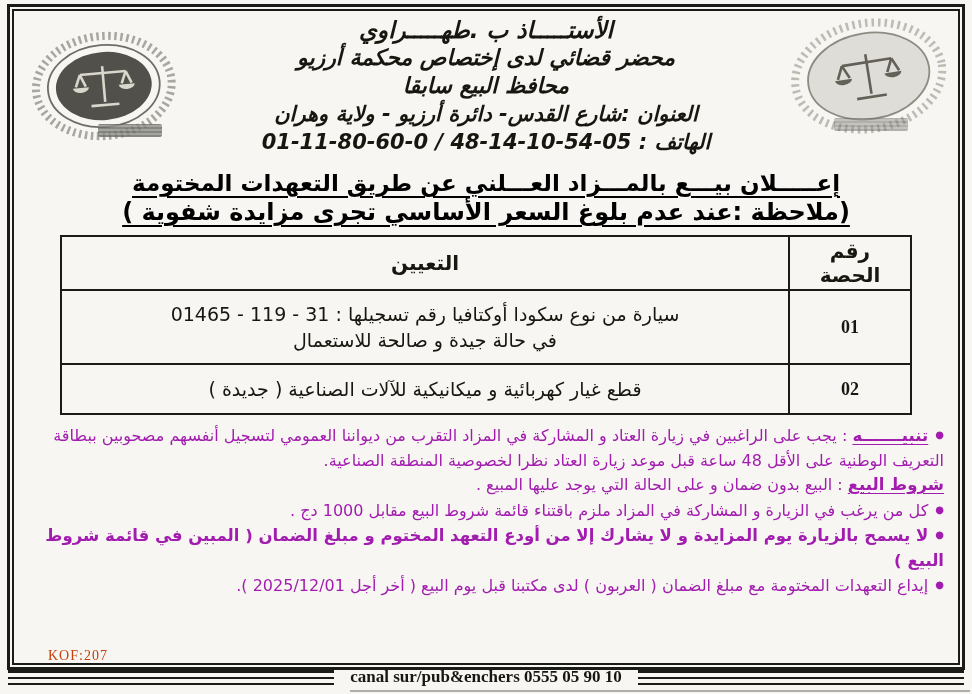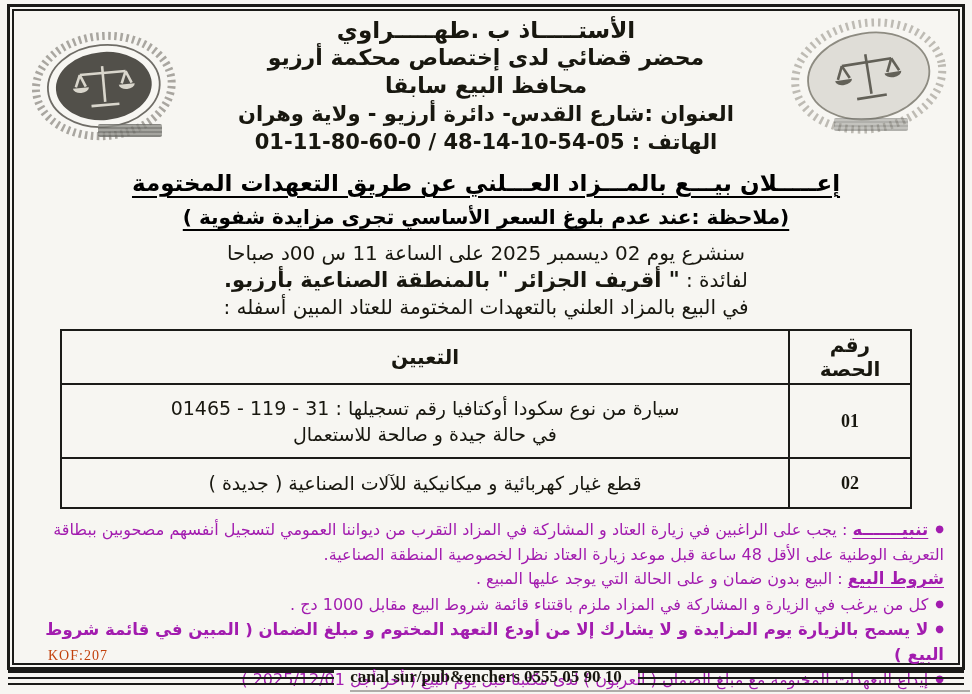--- a/index.html
+++ b/index.html
@@ -6,40 +6,40 @@
   body{
     width:972px;height:694px;position:relative;overflow:hidden;
     background:#f7f6f2;color:#18170f;
     font-family:"DejaVu Sans",sans-serif;
   }
   .frame-outer{position:absolute;left:7px;top:4px;right:7px;bottom:24px;border:3px solid #1b1b18;}
   .frame-inner{position:absolute;inset:2px;border:2px solid #1b1b18;}
   .content{position:absolute;left:16px;top:10px;right:16px;bottom:26px;direction:rtl;}
 
   
-  .hdr{text-align:center;padding-top:6px;}
+  .hdr{text-align:center;padding-top:6px;font-style:italic;}
   .hdr div{line-height:28px;font-weight:700;}
   .hdr-name{font-size:23px;}
   .hdr-fn1,.hdr-fn2{font-size:22px;}
   .hdr-addr,.hdr-phone{font-size:21px;}
 
   
   .seal{position:absolute;}
   .seal-left{left:26px;top:30px;}
   .seal-right{right:14px;top:16px;}
   .smudge{position:absolute;height:13px;border-radius:2px;
     background:repeating-linear-gradient(0deg,#6b6b66 0 2px,#90908a 2px 4px);}
   .smudge-left{left:98px;top:124px;width:64px;opacity:.8;}
   .smudge-right{right:64px;top:118px;width:74px;opacity:.5;}
 
   
   .title-block{text-align:center;margin-top:12px;}
   .title-l1,.title-l2{font-weight:900;text-decoration:underline;text-decoration-thickness:2px;text-underline-offset:5px;color:#000000;}
   .title-l1{font-size:23px;line-height:30px;}
-  .title-l2{font-size:20px;line-height:29px;margin-top:5px;}
+  .title-l2{font-size:24px;line-height:29px;}
 
   
   .intro{text-align:center;margin-top:8px;font-size:20px;}
   .intro div{line-height:27px;}
   .beneficiary-bold{font-weight:800;font-size:21px;}
 
   
   .lots-table{width:852px;margin:8px auto 0;border-collapse:collapse;text-align:center;direction:rtl;}
   .lots-table th,.lots-table td{border:2.5px solid #1b1b18;padding:2px 8px;}
   .lots-table th{font-size:20px;font-weight:600;height:44px;}
@@ -125,25 +125,20 @@
     <div class="hdr-fn2">محافظ البيع سابقا</div>
     <div class="hdr-addr">العنوان :شارع القدس- دائرة أرزيو - ولاية وهران</div>
     <div class="hdr-phone">الهاتف : 05-54-10-14-48 / 0-60-80-11-01</div>
   </div>
 
   <div class="title-block">
     <div class="title-l1">إعـــــلان بيـــع بالمـــزاد العـــلني عن طريق التعهدات المختومة</div>
     <div class="title-l2">(ملاحظة :عند عدم بلوغ السعر الأساسي تجرى مزايدة شفوية )</div>
   </div>
 
-  <div class="intro">
-    <div>سنشرع يوم 02 ديسمبر 2025 على الساعة 11 س 00د صباحا</div>
-    <div><span>لفائدة : </span><span class="beneficiary-bold">" أقريف الجزائر " بالمنطقة الصناعية بأرزيو.</span></div>
-    <div>في البيع بالمزاد العلني بالتعهدات المختومة للعتاد المبين أسفله :</div>
-  </div>
 
   <table class="lots-table">
     <tbody>
         <tr>
       <th class="col-lot">رقم الحصة</th>
       <th>التعيين</th>
     </tr>
     <tr class="row-1">
       <td class="cell-lot">01</td>
       <td class="cell-desig">

